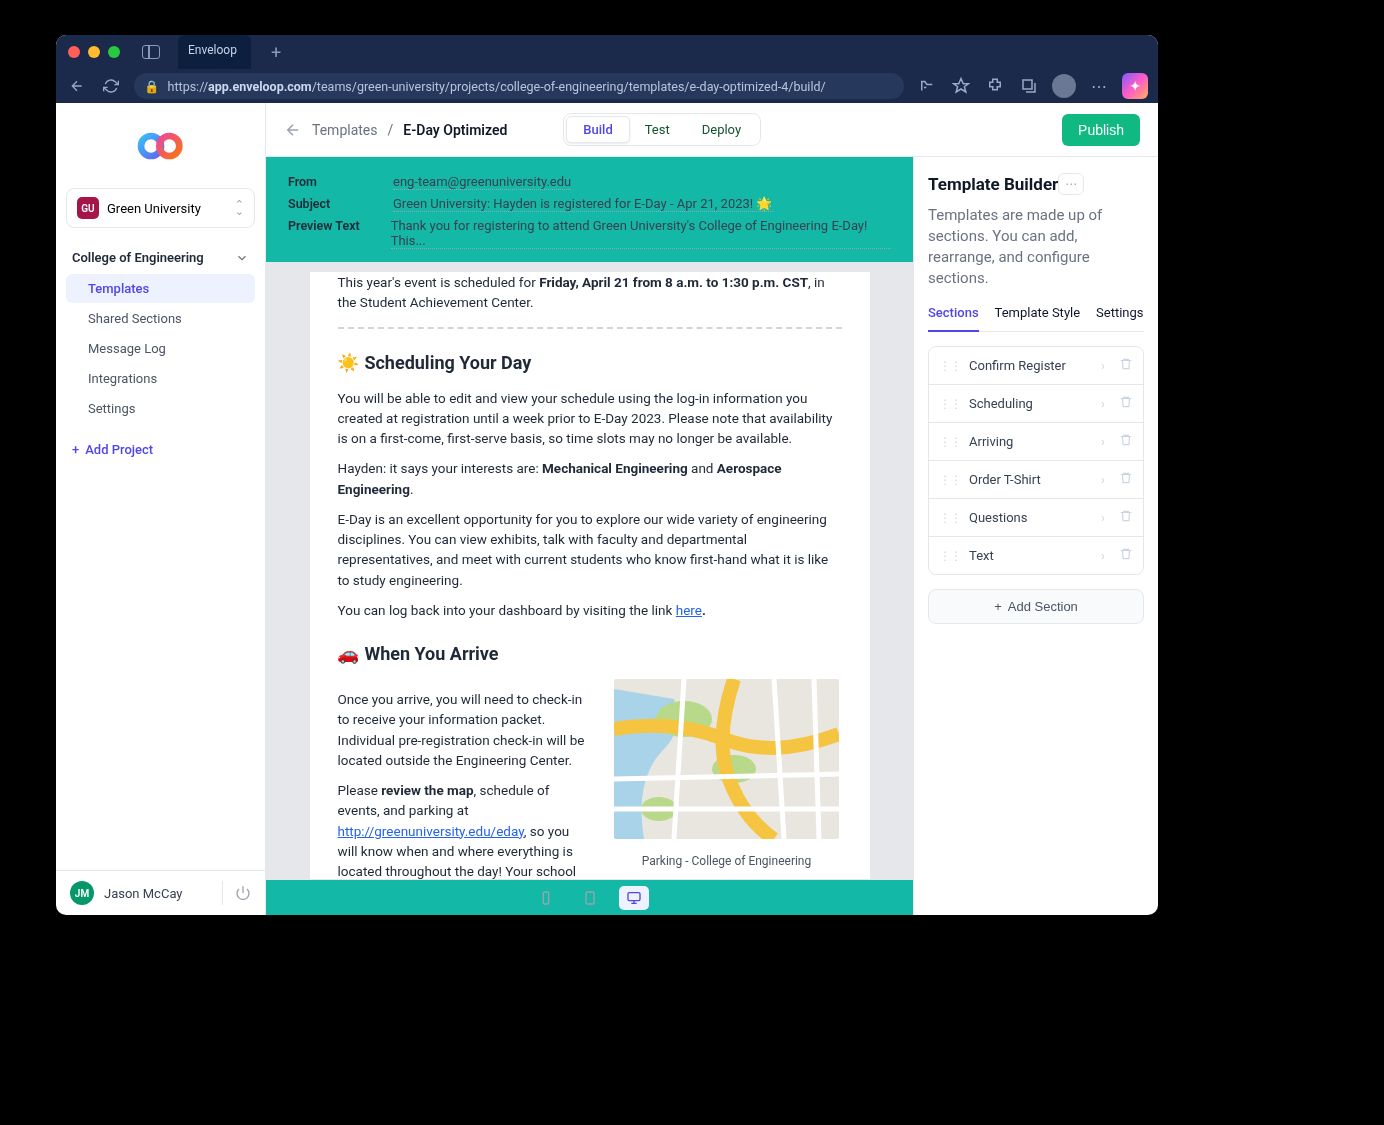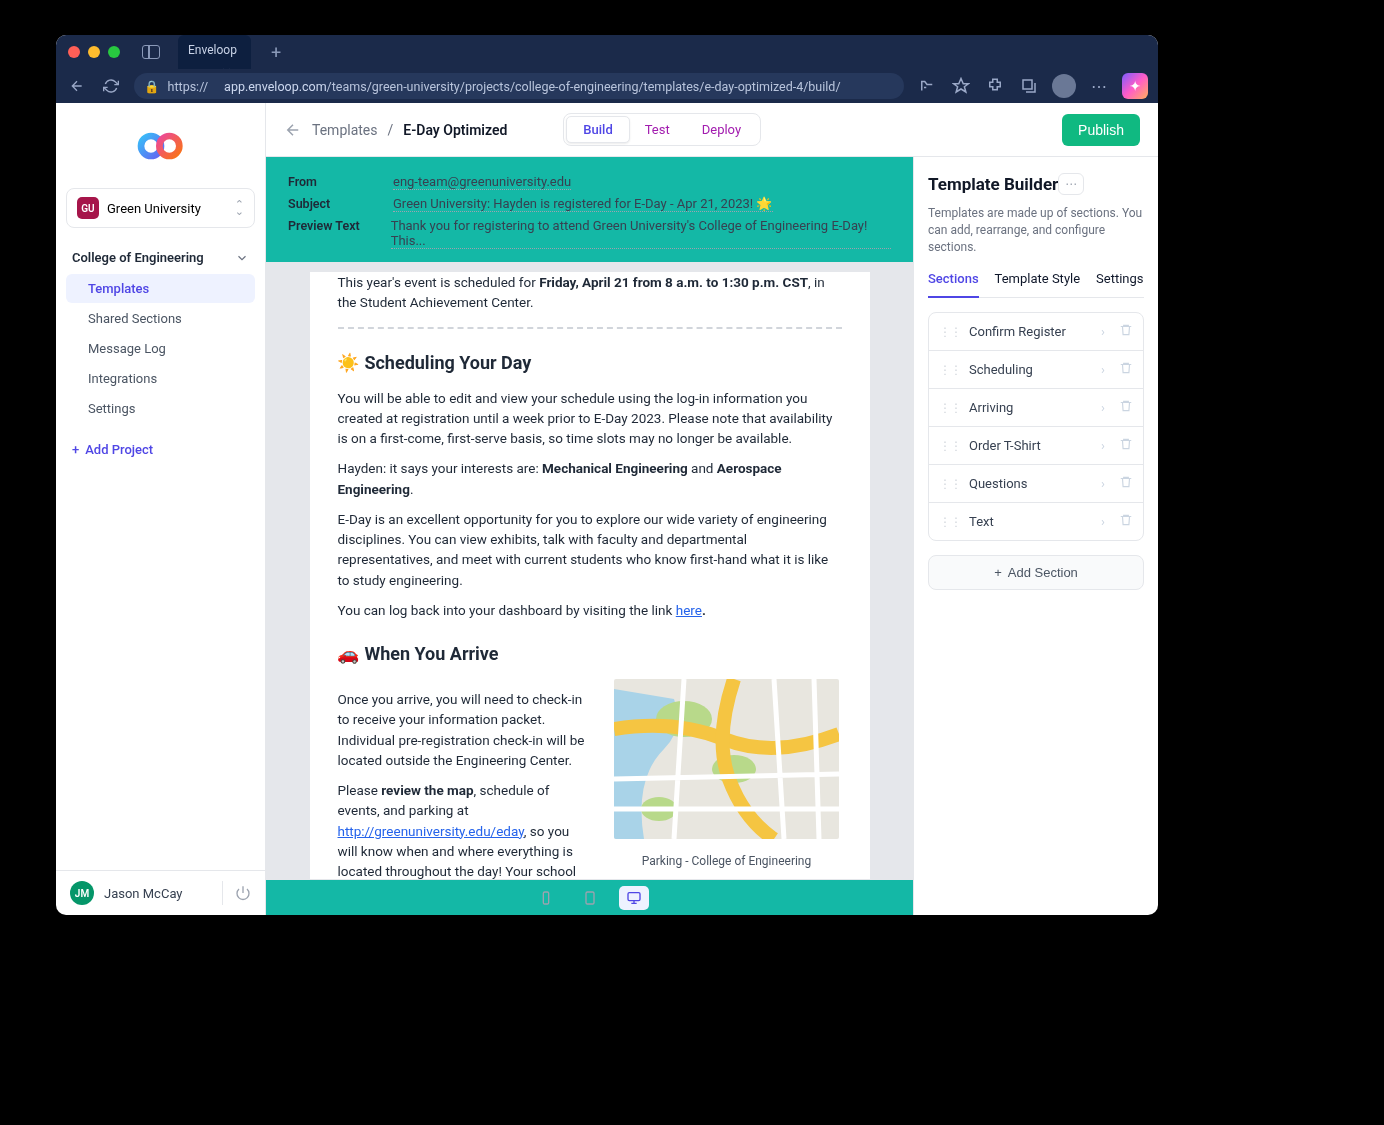--- a/index.html
+++ b/index.html
@@ -14,21 +14,21 @@
 .tab { display: flex; align-items: center; gap: 8px; background: #0d1f3f; height: 100%; padding: 0 14px 0 10px; margin-left: 8px; border-radius: 6px 6px 0 0; flex-direction: column; }
 .tab-logo { width: 16px; height: 16px; }
 .tab-title { color: #c8d2e6; font-size: 12px; }
 .tab-close { color: #8a99b8; font-size: 14px; margin-left: 28px; }
 .newtab { color: #8a99b8; font-size: 18px; margin-left: 10px; }
 .addrbar { height: 34px; background: #1b2a4a; display: flex; align-items: center; padding: 0 10px; gap: 12px; }
 .addr-icon { color: #9aa8c7; display:flex; align-items:center; justify-content:center; width:22px; height:22px; }
 .addr-icon svg { stroke: #9aa8c7; }
 .urlbox { flex:1; background: #26385c; border-radius: 16px; height: 26px; display:flex; align-items:center; gap:8px; padding: 0 10px; color:#b8c4dc; font-size: 12.5px; }
 .urlbox .lock { color:#9aa8c7; }
-.urlbox .host-strong { font-weight: 400; color: #cdd8ef; margin-left: 16px; }
+.urlbox .host-strong { font-weight: 700; color: #cdd8ef; }
 .addr-right { display:flex; gap:12px; align-items:center; }
 .avatar-small { width: 24px; height: 24px; border-radius:50%; background: #6a7896; }
 .copilot-btn { width:26px; height:26px; border-radius:6px; background: linear-gradient(135deg,#7b5cff,#ff5cc8,#ffb05c); display:flex; align-items:center; justify-content:center; }
 .copilot-btn span { color:#fff; font-size:14px; }
 
 .app { flex:1; display:flex; overflow:hidden; }
 .sidebar { width: 210px; border-right: 1px solid #e5e7eb; display:flex; flex-direction:column; }
 .logo-area { height: 85px; display:flex; align-items:center; justify-content:center; }
 .logo-area svg { width: 50px; height: 32px; }
 .org-picker { margin: 0 10px 10px; border:1px solid #e5e7eb; border-radius:8px; padding:8px 10px; display:flex; align-items:center; gap:8px; font-size:13px; position:relative; }
@@ -46,21 +46,21 @@
 .user-footer { border-top:1px solid #e5e7eb; padding:10px 14px; display:flex; align-items:center; gap:10px; font-size:13px; color:#374151; margin-top:auto; }
 .user-av { width:24px; height:24px; border-radius:50%; background:#059669; color:#fff; font-size:10px; font-weight:600; display:flex; align-items:center; justify-content:center; }
 .power { margin-left:auto; color:#9ca3af; border-left:1px solid #e5e7eb; padding-left:12px; height:100%; display:flex; align-items:center; }
 
 .main { flex:1; display:flex; flex-direction:column; overflow:hidden; }
 .topbar { height:54px; border-bottom:1px solid #e5e7eb; display:flex; align-items:center; padding:0 18px; gap:16px; }
 .bc { display:flex; align-items:center; gap:10px; font-size:14px; color:#6b7280; }
 .bc svg { stroke:#9ca3af; }
 .bc .current { color:#111827; font-weight:600; }
 .tab-pills { display:flex; background:#fff; border:1px solid #e5e7eb; border-radius:8px; padding:3px; margin-left:40px; }
-.tab-pill { padding:5px 16px; font-size:13px; color:#a21caf; border-radius:5px; cursor:pointer; }
+.tab-pill { padding:5px 16px; font-size:13px; color:#14532d; border-radius:5px; cursor:pointer; }
 .tab-pill.active { background:#fff; color:#4f46e5; font-weight:500; box-shadow: 0 1px 2px rgba(0,0,0,0.08); border:1px solid #e5e7eb; margin:-1px; }
 .publish-btn { margin-left:auto; background:#10b981; color:#fff; border:none; padding:8px 16px; border-radius:6px; font-size:14px; font-weight:500; cursor:pointer; }
 
 .workspace { flex:1; display:flex; overflow:hidden; }
 .canvas-wrap { flex:1; display:flex; flex-direction:column; overflow:hidden; background:#14b8a6; }
 .email-meta { padding: 14px 22px 10px; font-size:13px; }
 .meta-row { display:flex; gap:20px; padding:3px 0; }
 .meta-label { width:85px; color:#1f2937; font-weight:600; font-size:12.5px; }
 .meta-val { color:#374151; border-bottom:1px dotted #9ca3af; }
 .canvas-scroll { flex:1; overflow:auto; background:#e5e7eb; padding: 0 22px; position:relative; }
@@ -80,21 +80,21 @@
 .device-bar { border-top:1px solid #e5e7eb; height:36px; display:flex; align-items:center; justify-content:center; gap:14px; }
 .device-icon { padding:4px 6px; border-radius:5px; cursor:pointer; display:flex; }
 .device-icon svg { stroke:#9ca3af; width:18px; height:16px; }
 .device-icon.active { background:#eef2ff; }
 .device-icon.active svg { stroke:#4f46e5; }
 
 .inspector { width:245px; border-left:1px solid #e5e7eb; padding:16px 14px; overflow:auto; }
 .insp-head { display:flex; align-items:center; }
 .insp-head h2 { font-size:17px; font-weight:700; color:#111827; }
 .dots-btn { border:1px solid #e5e7eb; border-radius:6px; padding:3px 6px; color:#9ca3af; font-size:12px; }
-.insp-desc { font-size:12px; color:#6b7280; margin:10px 0 16px; line-height:1.4; }
+.insp-desc { font-size:15px; color:#6b7280; margin:10px 0 16px; line-height:1.4; }
 .insp-tabs { display:flex; gap:16px; border-bottom:1px solid #e5e7eb; font-size:13px; margin-bottom:14px; }
 .insp-tab { padding-bottom:10px; color:#0f172a; cursor:pointer; }
 .insp-tab.active { color:#4f46e5; font-weight:500; border-bottom:2px solid #4f46e5; margin-bottom:-1px; }
 .section-list { border:1px solid #e5e7eb; border-radius:8px; overflow:hidden; }
 .section-item { display:flex; align-items:center; gap:8px; padding:10px 10px; border-bottom:1px solid #e5e7eb; font-size:13px; color:#374151; cursor:pointer; }
 .section-item:last-child { border-bottom:none; }
 .drag-handle { color:#d1d5db; cursor:grab; font-size:12px; letter-spacing:-1px; }
 .section-item .chev { margin-left:auto; color:#cbd5e1; }
 .section-item .trash { color:#cbd5e1; margin-left:6px; }
 .add-section { margin-top:14px; width:100%; padding:9px; border:1px solid #e5e7eb; background:#f9fafb; border-radius:8px; font-size:13px; color:#4b5563; display:flex; align-items:center; justify-content:center; gap:6px; cursor:pointer; }

